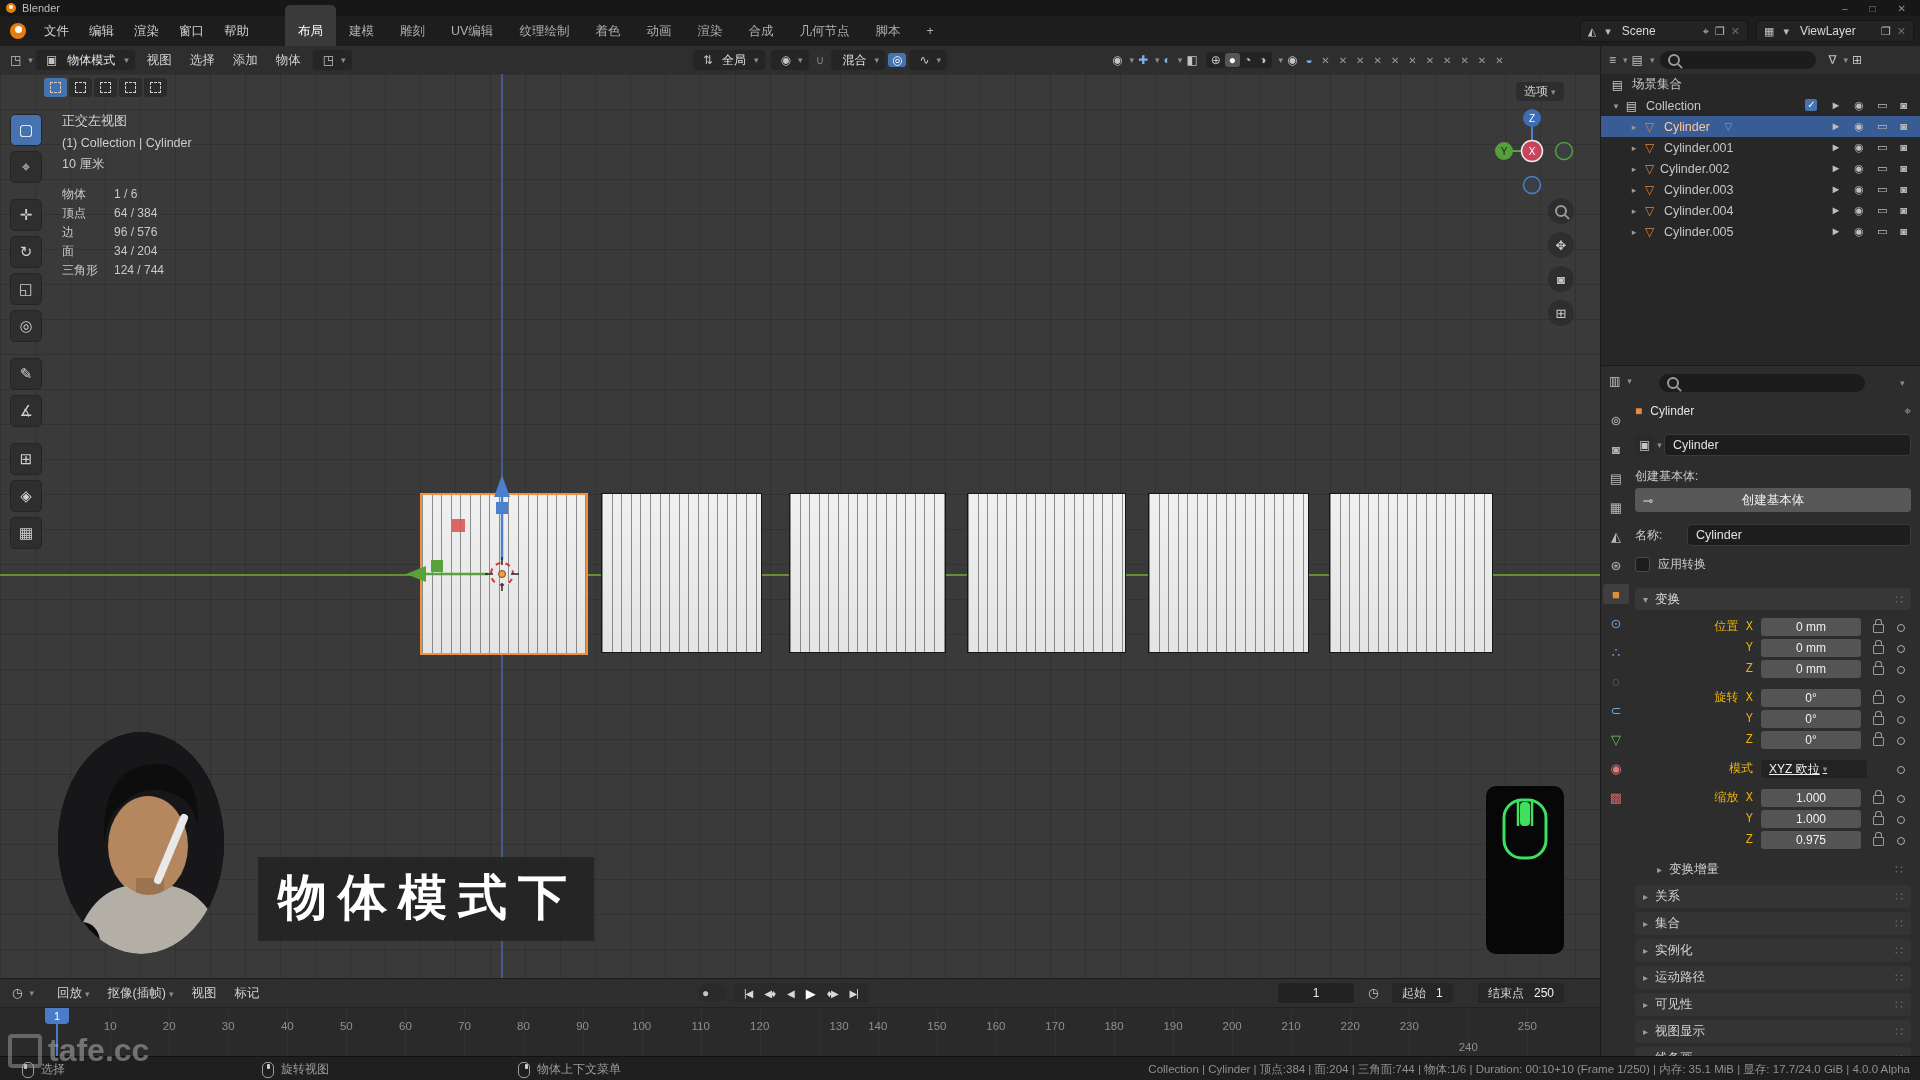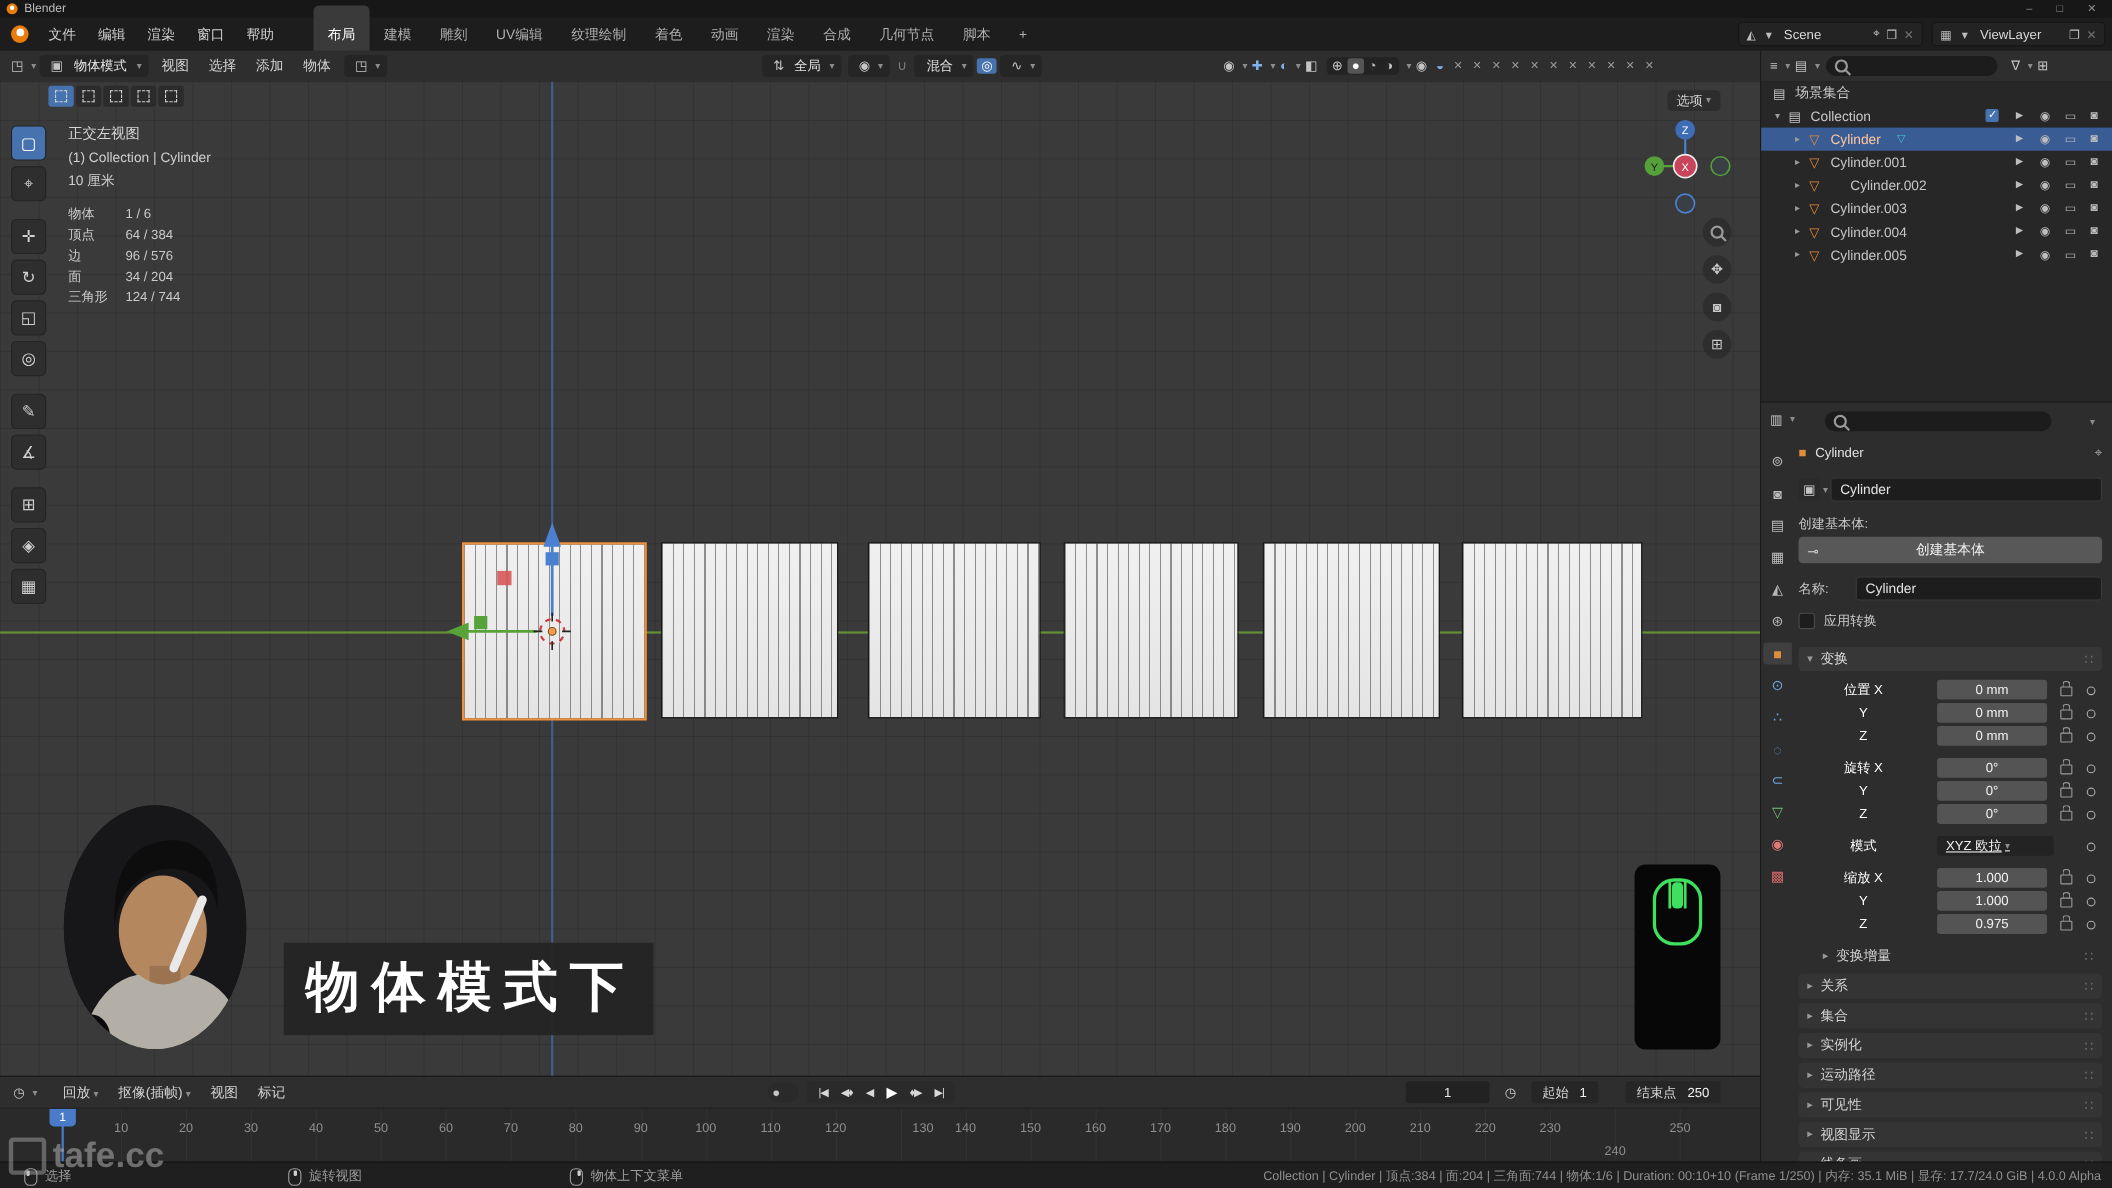--- a/index.html
+++ b/index.html
@@ -76,21 +76,21 @@
   .olrow .rowicons{position:absolute;right:14px;display:flex;gap:13px;color:#bdbdbd;font-size:11px;}
   .cbx{width:12px;height:12px;background:#4772b0;border-radius:2px;color:#fff;font-size:10px;line-height:12px;text-align:center;}
   
   #properties{position:absolute;left:1600px;top:365px;width:320px;height:691px;background:#2d2d2d;
               border-left:1px solid #1a1a1a;border-top:1px solid #1a1a1a;overflow:hidden;}
   #prop-tabs{position:absolute;left:0;top:44px;width:30px;display:flex;flex-direction:column;align-items:center;gap:9px;}
   .ptab{width:26px;height:20px;display:flex;align-items:center;justify-content:center;font-size:13px;border-radius:3px 0 0 3px;}
   .ptab.active{background:#3f3f3f;}
   #prop-content{position:absolute;left:34px;top:0;width:280px;}
   .prow{position:relative;height:21px;}
-  .plabel{position:absolute;left:0;width:118px;text-align:center;line-height:18px;color:#ffffff;font-size:12px;}
+  .plabel{position:absolute;left:0;width:118px;text-align:right;line-height:18px;color:#eab308;font-size:12px;font-family:Liberation Mono, monospace;}
   .pfield{position:absolute;left:126px;width:100px;height:18px;background:#545454;border-radius:3px;
           color:#f1f1f1;text-align:center;line-height:18px;font-size:12px;}
   .pfield.dropdown{background:#232323;text-align:left;padding-left:8px;width:92px;display:flex;justify-content:flex-start;align-items:center;padding-right:6px;text-decoration:underline;}
   .lockic{position:absolute;left:238px;top:6px;width:9px;height:7px;border:1px solid #9a9a9a;border-radius:1px;}
   .lockic::before{content:"";position:absolute;left:1px;top:-6px;width:5px;height:5px;border:1px solid #9a9a9a;border-bottom:none;border-radius:3px 3px 0 0;}
   .animdot{position:absolute;left:262px;top:6px;width:6px;height:6px;border:1px solid #ababab;border-radius:50%;}
   .panelhdr{display:flex;align-items:center;height:22px;background:#373737;border-radius:4px;color:#dedede;font-size:12.5px;padding:0 8px;}
   .panelhdr .grip{margin-left:auto;color:#6e6e6e;}
   .cpanel{display:flex;align-items:center;height:23px;background:#343434;border-radius:4px;color:#d2d2d2;
           font-size:12.5px;padding:0 8px;margin-bottom:4px;}
@@ -432,21 +432,21 @@
           <span class="rowicons">
             <span>►</span>
             <span>◉</span>
             <span>▭</span>
             <span>◙</span>
           </span>
         </div>
         <div class="olrow" style="padding-left: 26px;">
           <span class="tri">▸</span>
           <span class="oic" style="color: rgb(224, 136, 58);">▽</span>
-          <span style="margin-left: 24px;">Cylinder.002</span>
+          <span style="margin-left: 2px;">Cylinder.002</span>
           <span class="rowicons">
             <span>►</span>
             <span>◉</span>
             <span>▭</span>
             <span>◙</span>
           </span>
         </div>
         <div class="olrow" style="padding-left: 26px;">
           <span class="tri">▸</span>
           <span class="oic" style="color: rgb(224, 136, 58);">▽</span>

